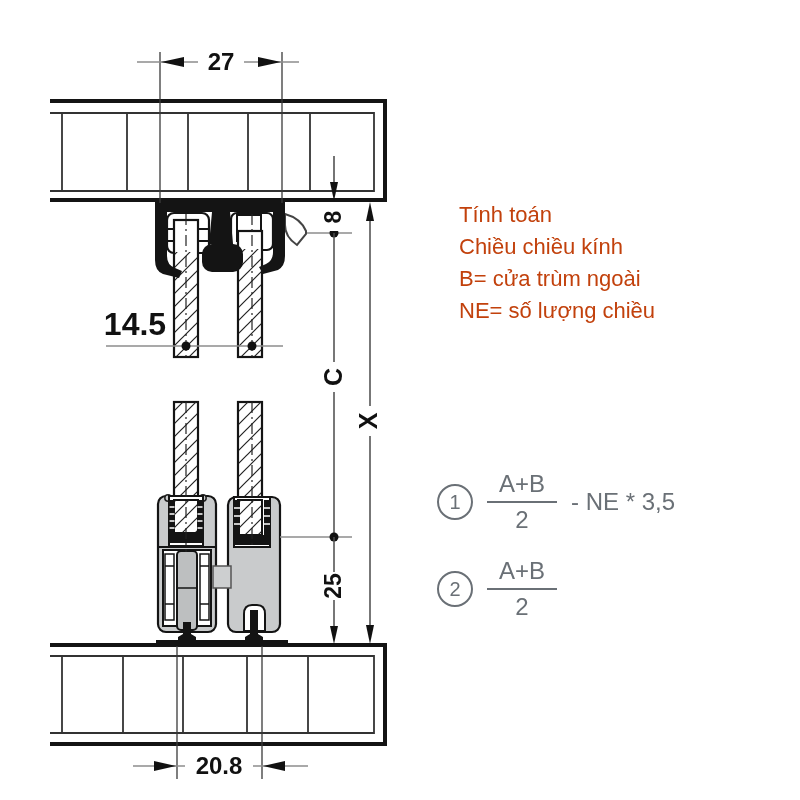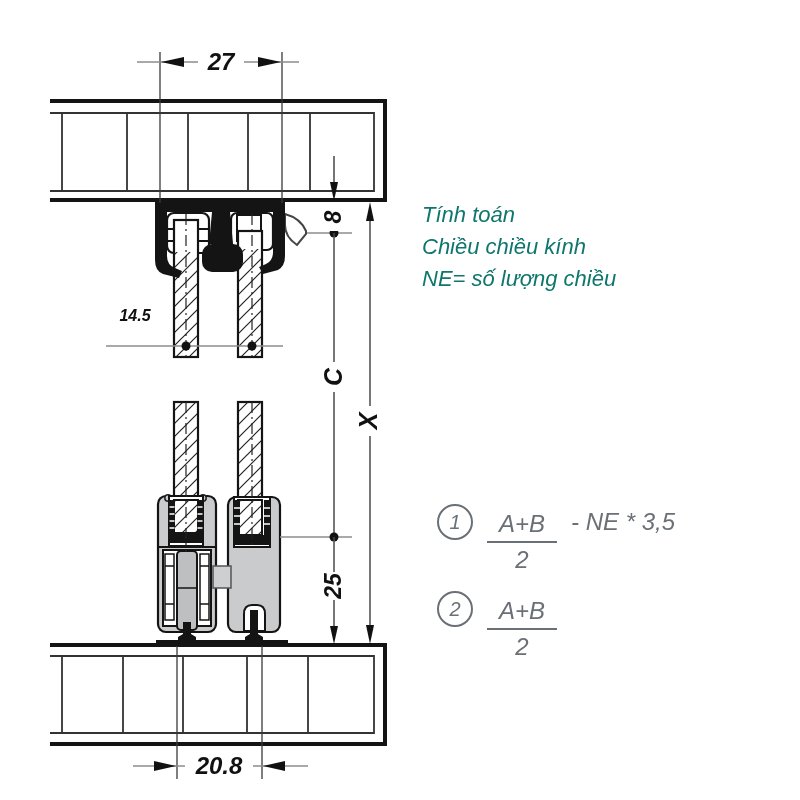--- a/index.html
+++ b/index.html
@@ -1,30 +1,30 @@
 <!DOCTYPE html>
 <html><head>
 <meta charset="utf-8">
 <style>
   html,body{margin:0;padding:0;background:#ffffff;}
   #stage{position:relative;width:800px;height:800px;background:#ffffff;overflow:hidden;
-         font-family:"Liberation Sans", sans-serif;font-style:italic;}
+         font-family:"Liberation Sans", sans-serif;}
   #linework{position:absolute;left:0;top:0;}
   .dim{position:absolute;color:#111;font-weight:bold;display:flex;align-items:center;
        justify-content:center;background:#fff;}
   .dim.h{font-size:24px;}
   .dim.v{transform:rotate(-90deg);}
-  .notes{position:absolute;left:422px;top:199px;color:#0f766e;font-size:22px;
+  .notes{position:absolute;left:459px;top:199px;color:#c2410c;font-size:22px;
          line-height:32px;white-space:nowrap;}
   .formula{position:absolute;display:flex;align-items:center;gap:14px;color:#6a7076;
            font-size:24px;}
   .circle-num{width:32px;height:32px;border:2px solid #6a7076;border-radius:50%;
               display:flex;align-items:center;justify-content:center;font-size:20px;
               flex:0 0 auto;}
-  .frac{display:flex;flex-direction:column;align-items:center;width:70px;margin-top:40px;}
+  .frac{display:flex;flex-direction:column;align-items:center;width:70px;}
   .frac .num{height:28px;display:flex;align-items:flex-end;}
   .frac .bar{width:70px;height:2px;background:#6a7076;margin:3px 0;}
   .frac .den{height:28px;display:flex;align-items:flex-start;}
   .suffix{white-space:nowrap;}
 </style>
 </head>
 <body>
 
 <div id="stage">
 
@@ -165,35 +165,36 @@
       <line x1="177" y1="646" x2="177" y2="779" stroke="#3a3a3a" stroke-width="1.3"></line>
       <line x1="262" y1="646" x2="262" y2="779" stroke="#3a3a3a" stroke-width="1.3"></line>
       <line x1="133" y1="766" x2="308" y2="766" stroke="#8c8c8c" stroke-width="1.3"></line>
       <polygon points="176,766 154,761 154,771" fill="#111"></polygon>
       <polygon points="263,766 285,761 285,771" fill="#111"></polygon>
     </g>
   </svg>
 
   <div class="dim h" style="left:198px;top:48px;width:46px;height:27px;">27</div>
 
-  <div class="dim h" style="left:104px;top:302px;width:62px;height:28px;font-size:16px;">14.5</div>
+  <div class="dim h" style="left:104px;top:310px;width:62px;height:28px;font-size:32px;">14.5</div>
 
   <div class="dim v" style="left:319px;top:203px;width:28px;height:28px;font-size:23px;">8</div>
 
   <div class="dim v" style="left:318px;top:363px;width:30px;height:28px;font-size:25px;">C</div>
 
   <div class="dim v" style="left:353px;top:406px;width:30px;height:30px;font-size:25px;">X</div>
 
   <div class="dim v" style="left:319px;top:563px;width:28px;height:46px;font-size:23px;">25</div>
 
   <div class="dim h" style="left:185px;top:752px;width:68px;height:28px;">20.8</div>
 
   <div class="notes">
     <div>Tính toán</div>
     <div>Chiều chiều kính</div>
+    <div>B= cửa trùm ngoài</div>
     <div>NE= số lượng chiều</div>
   </div>
 
   <div class="formula" style="left:437px;top:470px;">
     <span class="circle-num">1</span>
     <span class="frac">
       <span class="num">A+B</span>
       <span class="bar"></span>
       <span class="den">2</span>
     </span>

